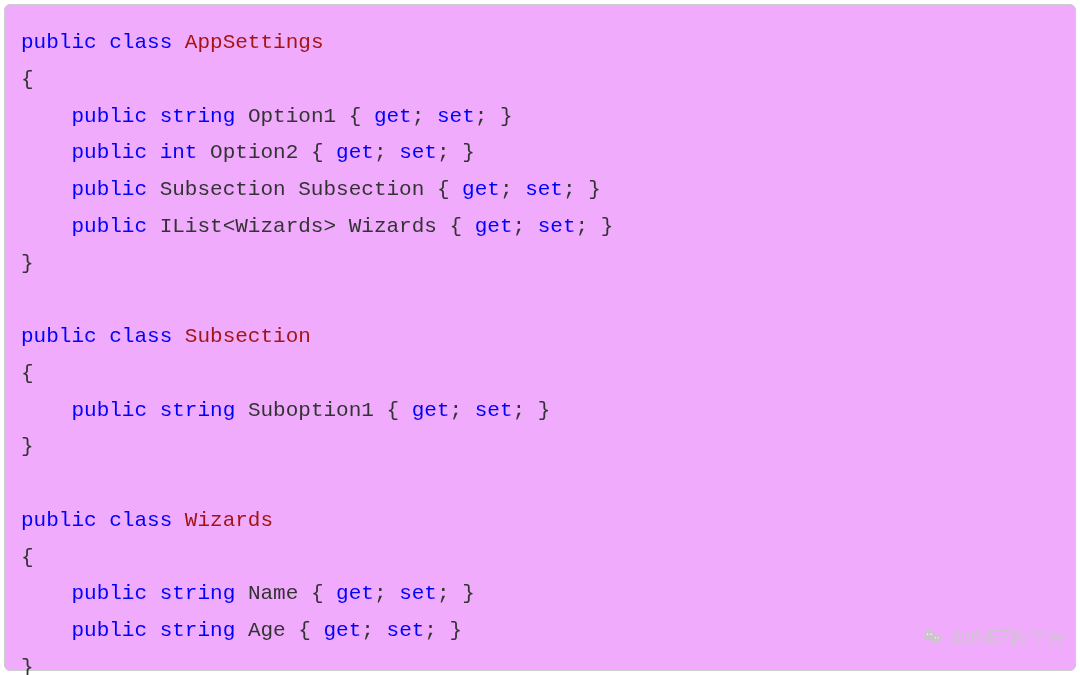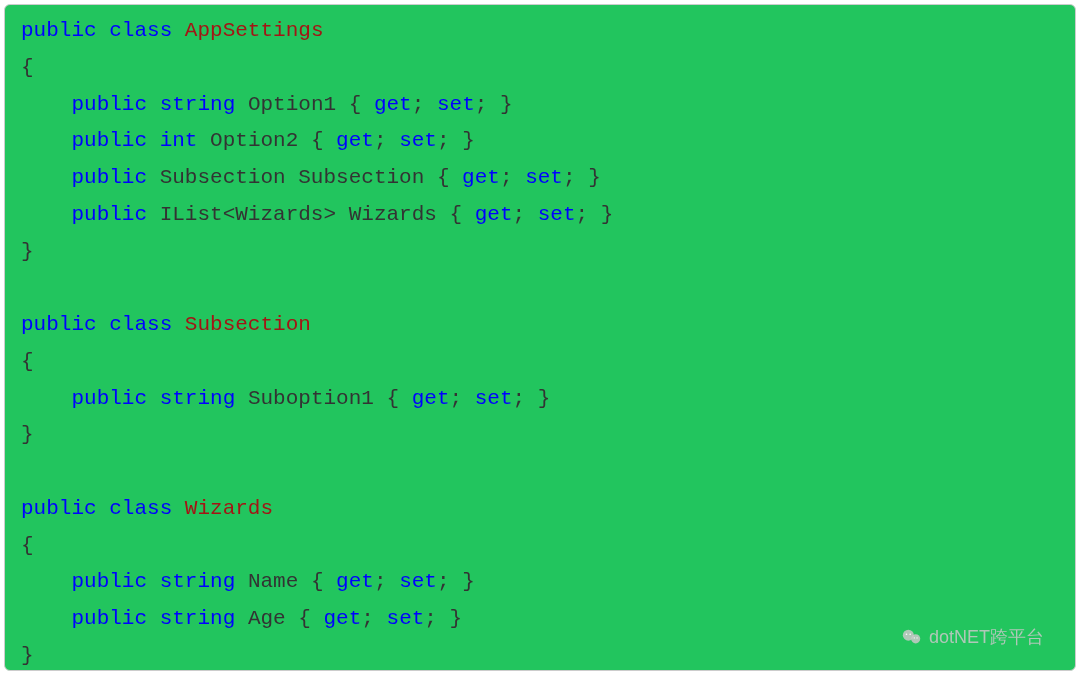--- a/index.html
+++ b/index.html
@@ -8,40 +8,40 @@
     background: #ffffff;
     font-family: Consolas, 'Courier New', monospace;
     width: 1080px;
     height: 675px;
     overflow: hidden;
     position: relative;
   }
   .code-box {
     border: 1px solid #ccc;
     border-radius: 6px;
-    background: #22c55e;
+    background: #f0abfc;
     margin: 4px;
-    padding: 8px 16px 12px 16px;
+    padding: 20px 16px 12px 16px;
     font-size: 21px;
     line-height: 1.75;
     color: #333;
     box-sizing: border-box;
     height: calc(100% - 8px);
   }
   pre {
     margin: 0;
     font-family: Consolas, 'Courier New', monospace;
     white-space: pre;
   }
   .kw-blue { color: #0000ff; }
   .type-name { color: #a31515; }
   .brace { color: #333; }
   .wm {
     position: absolute;
-    right: 36px;
+    right: 15px;
     bottom: 26px;
     color: rgba(200,200,200,0.85);
     font-family: Arial, "Microsoft YaHei", sans-serif;
     font-size: 18px;
     display: flex;
     align-items: center;
     gap: 6px;
     pointer-events: none;
   }
   .wm-icon {

